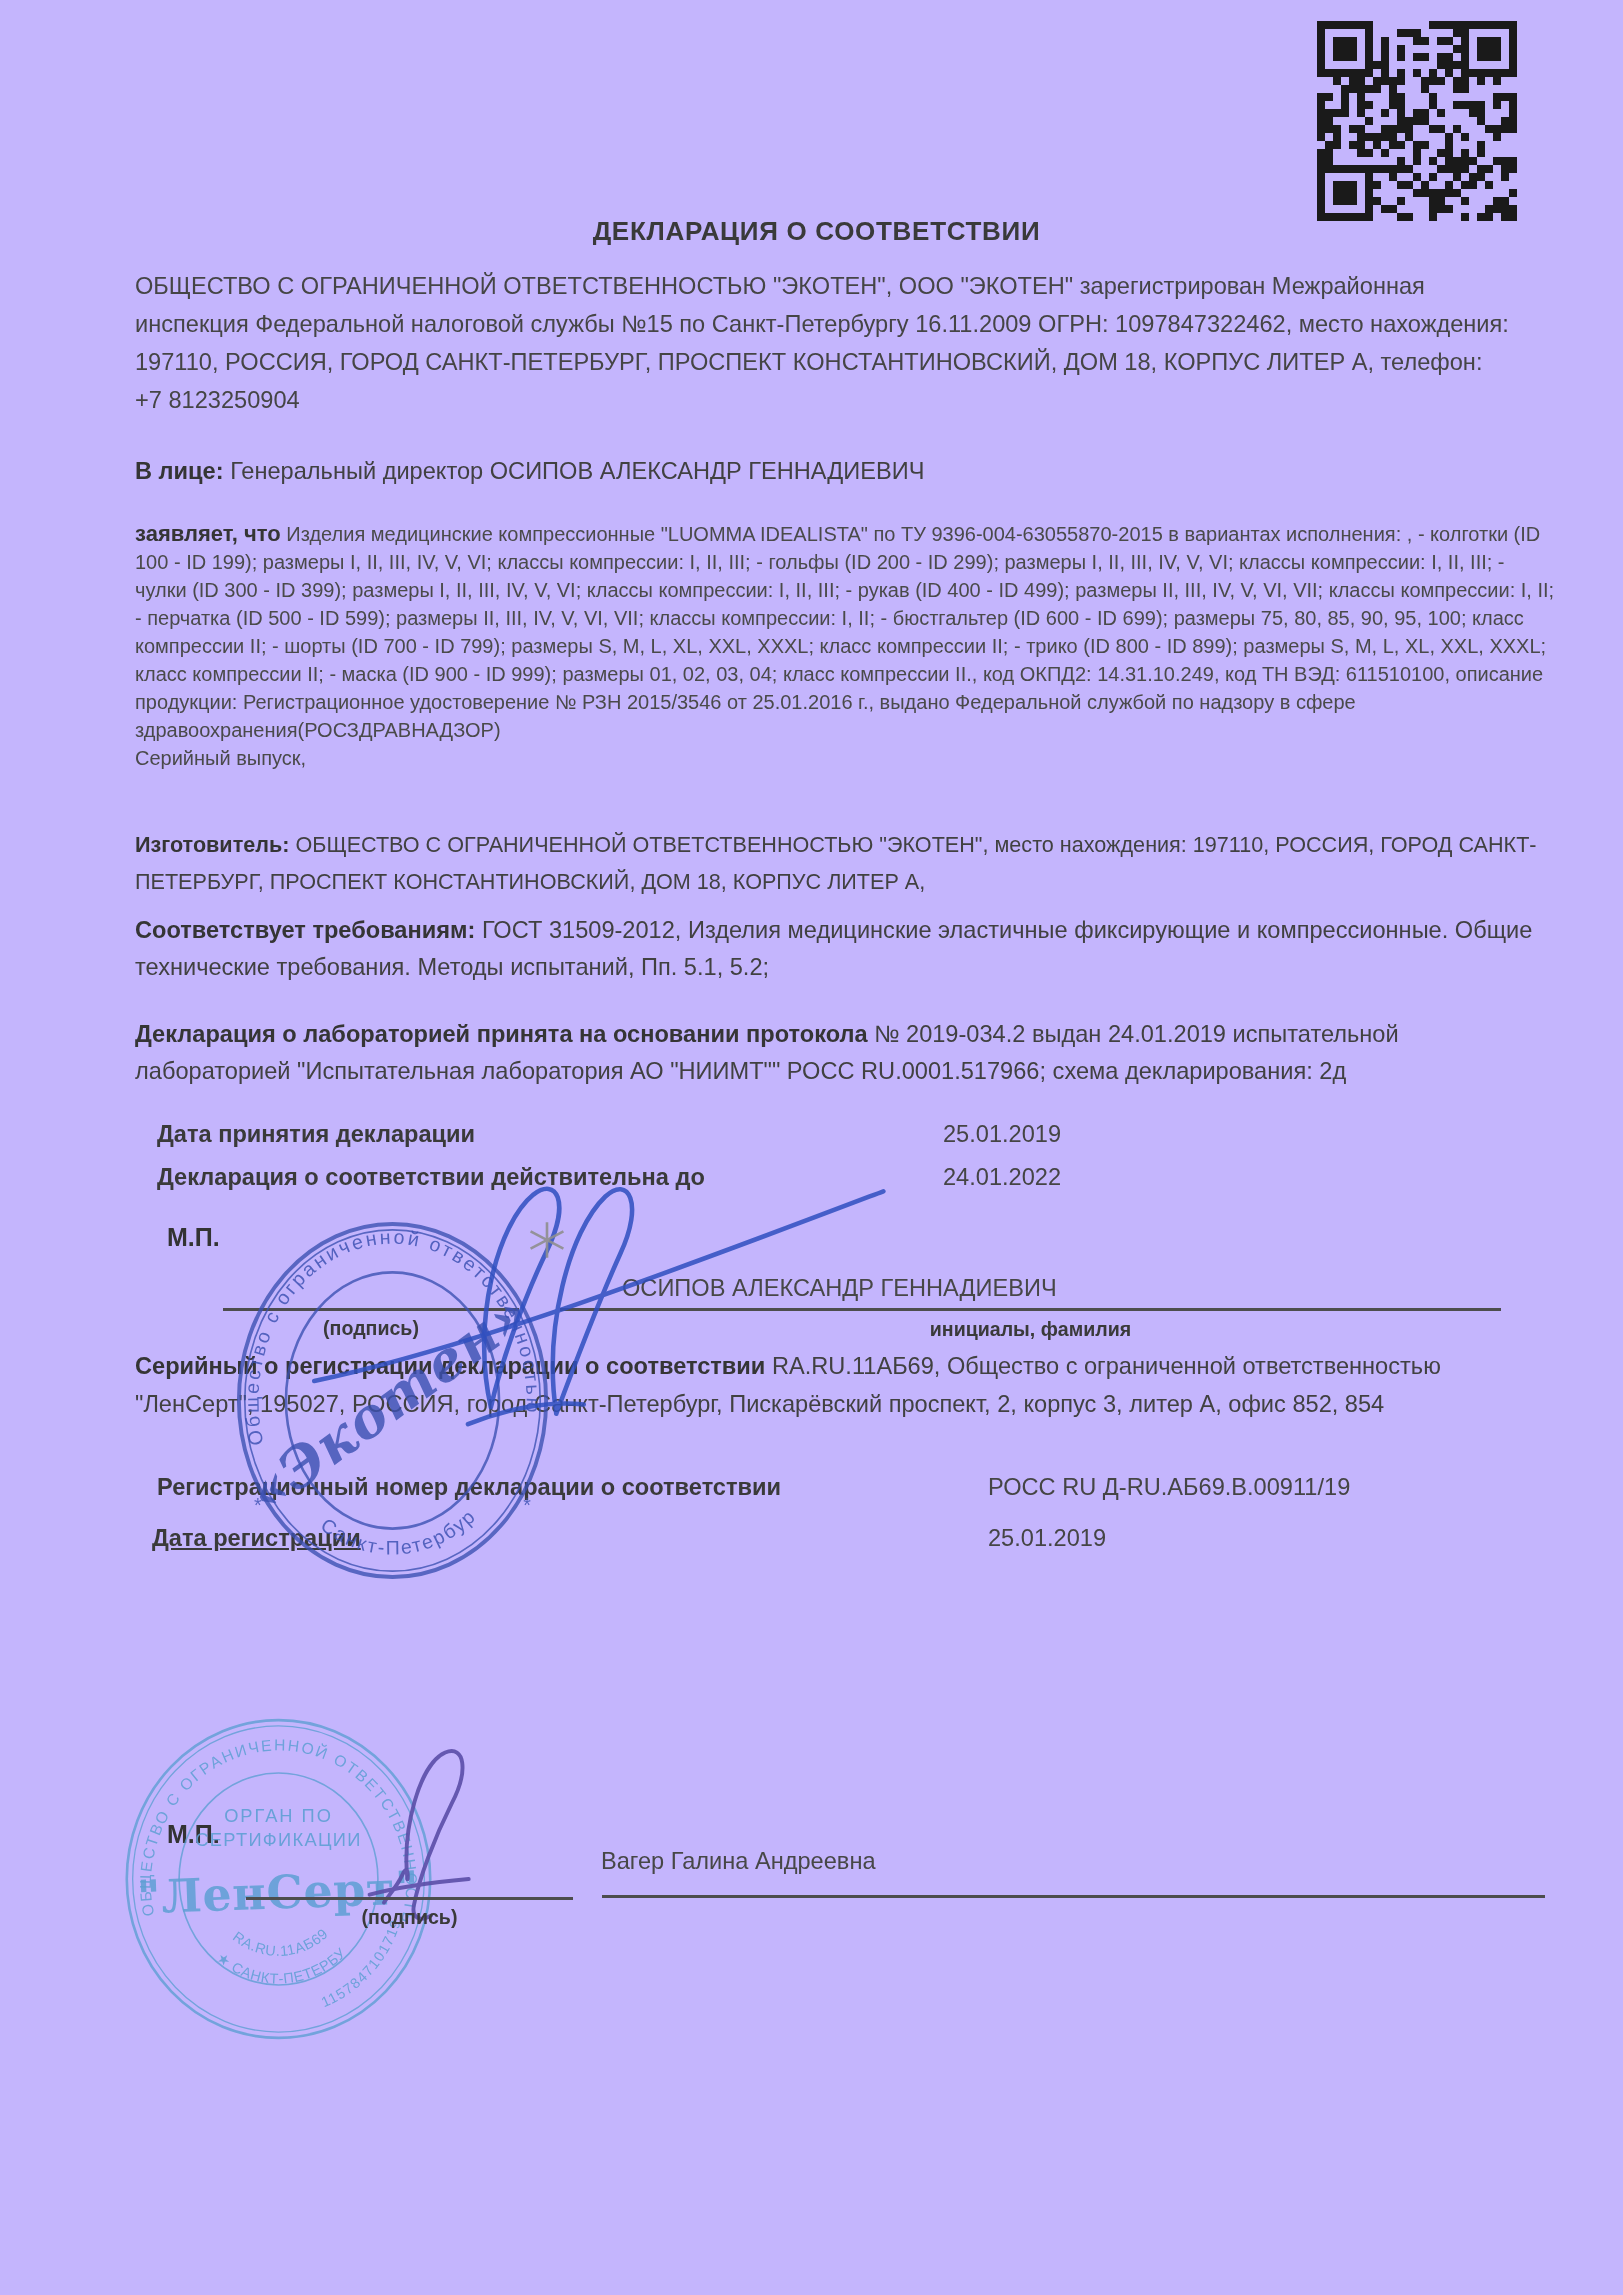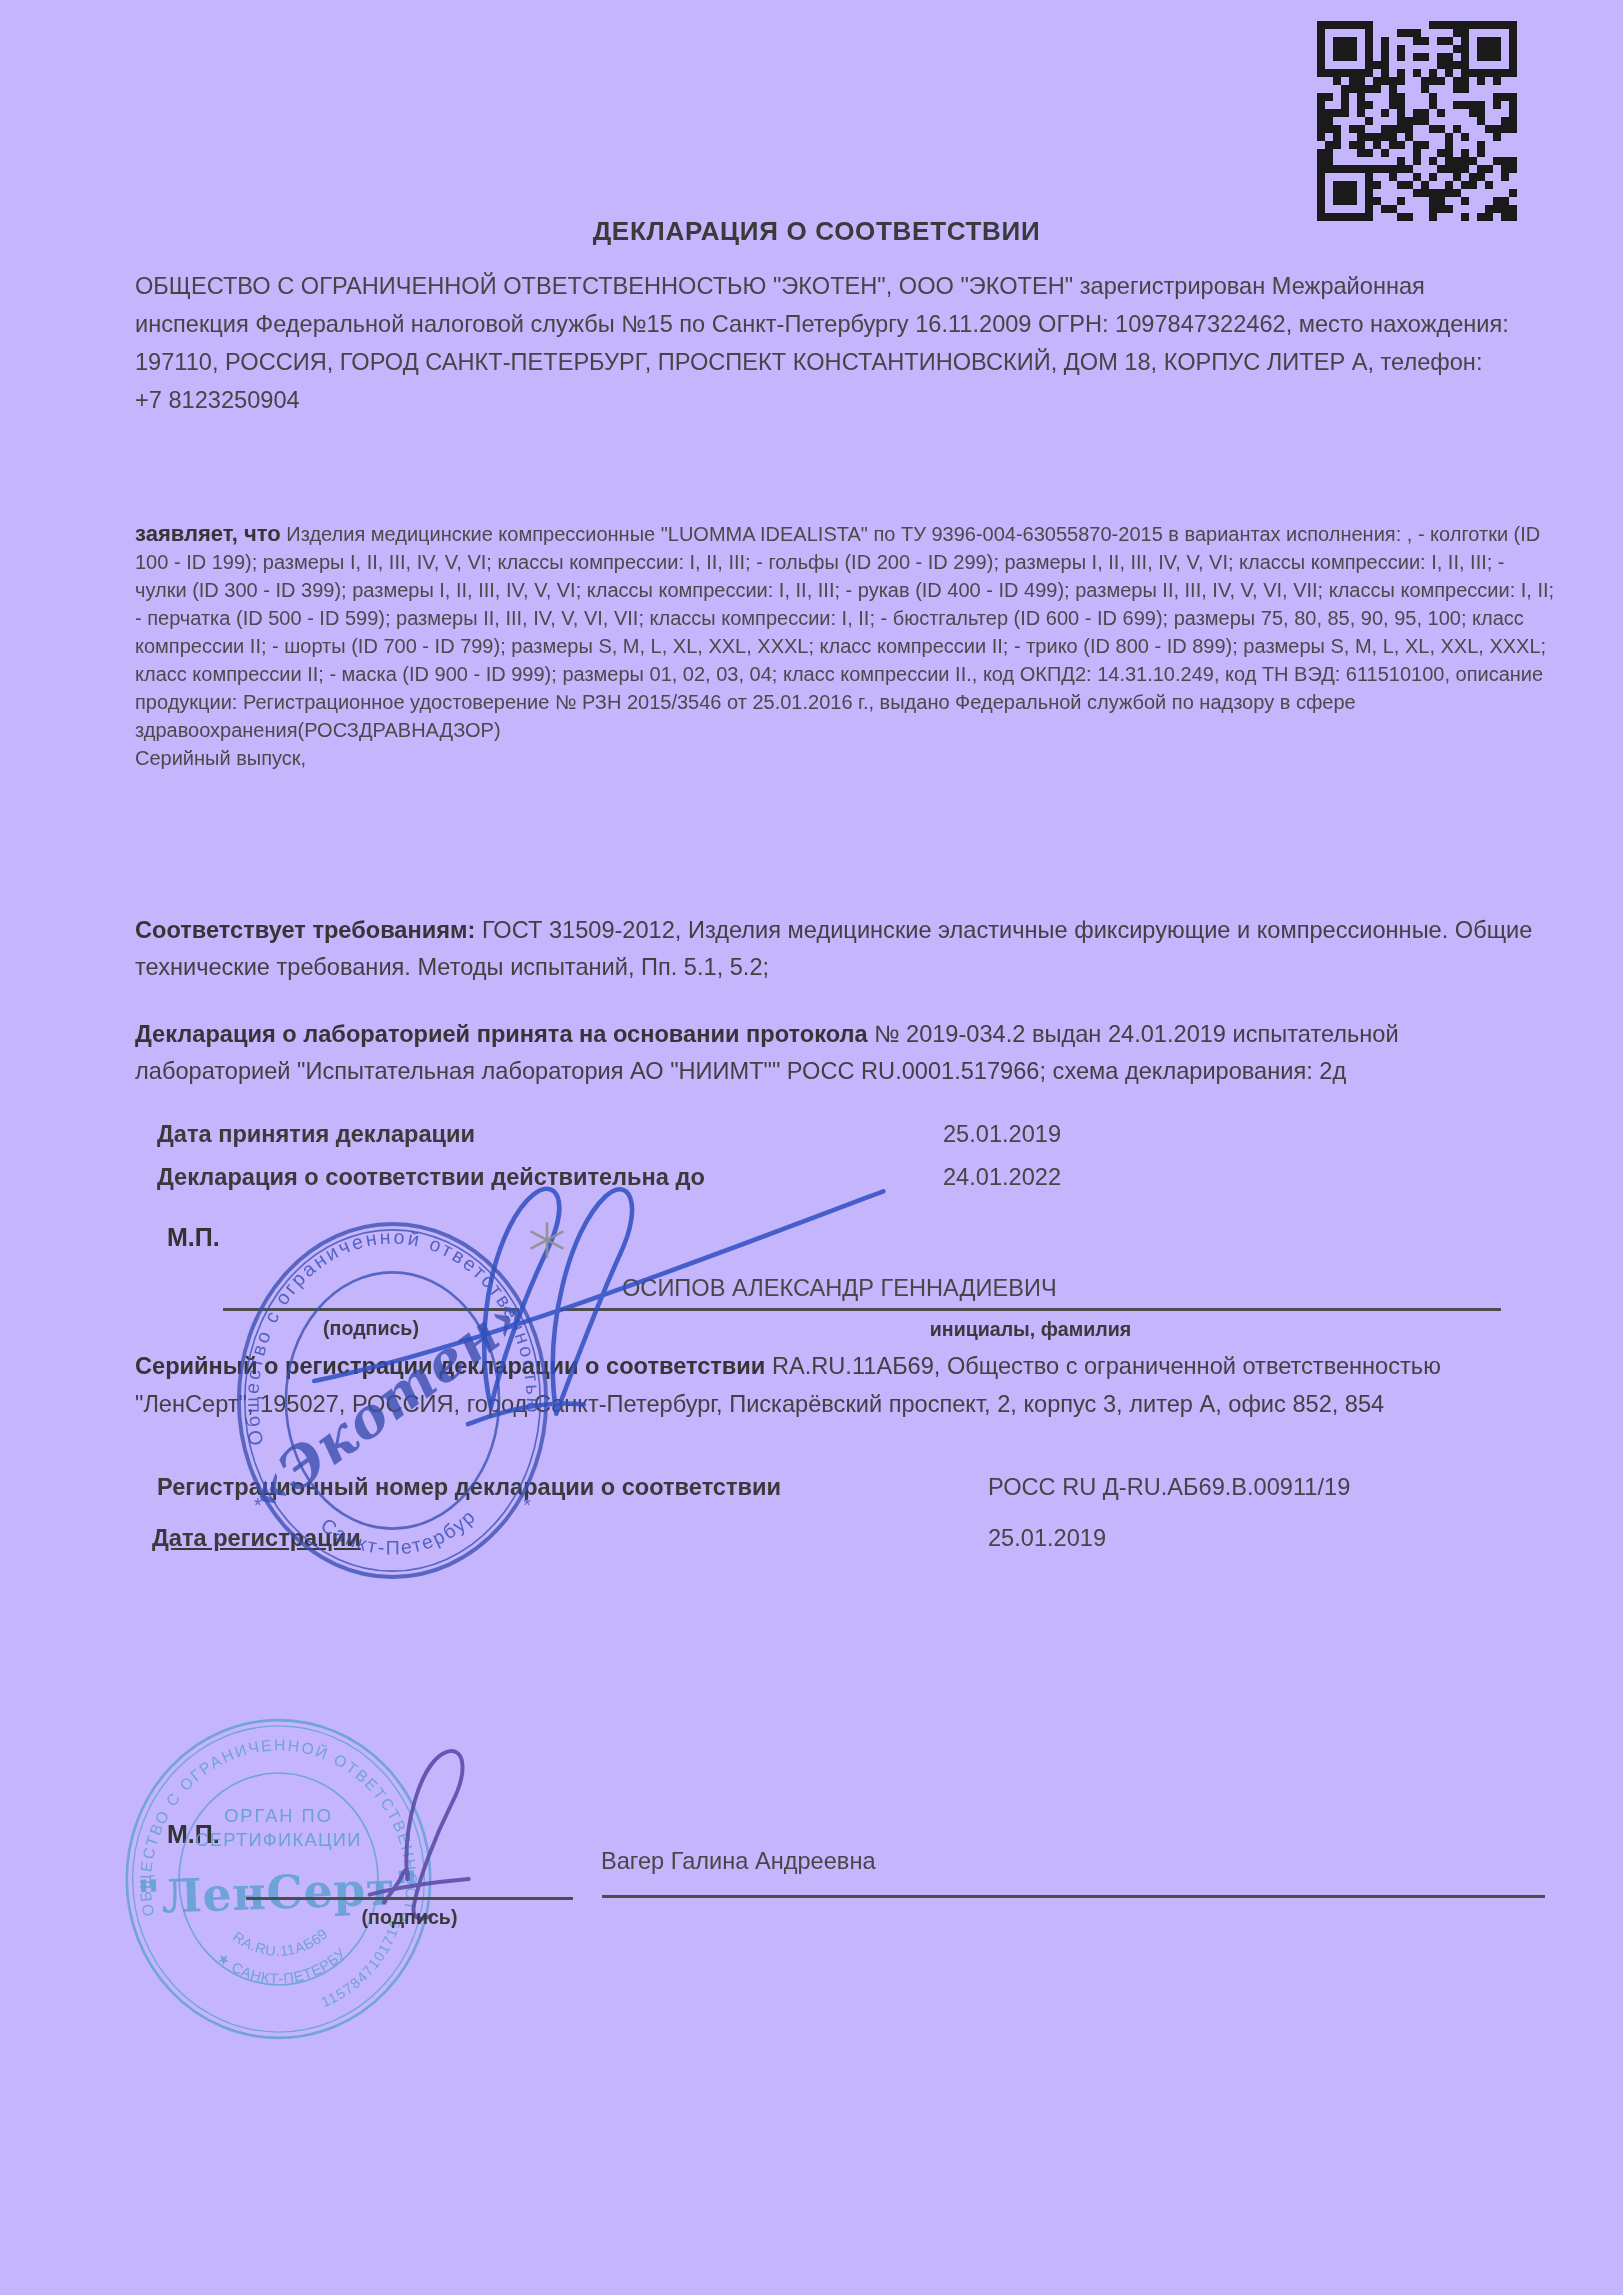--- a/index.html
+++ b/index.html
@@ -356,23 +356,25 @@
         <rect x="21" y="24" width="1" height="1" fill="#1a1a1a"></rect>
         <rect x="23" y="24" width="1" height="1" fill="#1a1a1a"></rect>
         <rect x="24" y="24" width="1" height="1" fill="#1a1a1a"></rect>
       </svg>
   </div>
 
   <div class="abs title">ДЕКЛАРАЦИЯ О СООТВЕТСТВИИ</div>
 
   <div class="abs para p1">ОБЩЕСТВО С ОГРАНИЧЕННОЙ ОТВЕТСТВЕННОСТЬЮ "ЭКОТЕН", ООО "ЭКОТЕН" зарегистрирован Межрайонная инспекция Федеральной налоговой службы №15 по Санкт-Петербургу 16.11.2009 ОГРН: 1097847322462, место нахождения: 197110, РОССИЯ, ГОРОД САНКТ-ПЕТЕРБУРГ, ПРОСПЕКТ КОНСТАНТИНОВСКИЙ, ДОМ 18, КОРПУС ЛИТЕР А, телефон: +7 8123250904</div>
 
+  <div class="abs inperson"><span class="b">В лице:</span> <span>Генеральный директор ОСИПОВ АЛЕКСАНДР ГЕННАДИЕВИЧ</span></div>
 
   <div class="abs dense"><span class="b lbl">заявляет, что</span> <span>Изделия медицинские компрессионные "LUOMMA IDEALISTA" по ТУ 9396-004-63055870-2015 в вариантах исполнения: , - колготки (ID 100 - ID 199); размеры I, II, III, IV, V, VI; классы компрессии: I, II, III; - гольфы (ID 200 - ID 299); размеры I, II, III, IV, V, VI; классы компрессии: I, II, III; - чулки (ID 300 - ID 399); размеры I, II, III, IV, V, VI; классы компрессии: I, II, III; - рукав (ID 400 - ID 499); размеры II, III, IV, V, VI, VII; классы компрессии: I, II; - перчатка (ID 500 - ID 599); размеры II, III, IV, V, VI, VII; классы компрессии: I, II; - бюстгальтер (ID 600 - ID 699); размеры 75, 80, 85, 90, 95, 100; класс компрессии II; - шорты (ID 700 - ID 799); размеры S, M, L, XL, XXL, XXXL; класс компрессии II; - трико (ID 800 - ID 899); размеры S, M, L, XL, XXL, XXXL; класс компрессии II; - маска (ID 900 - ID 999); размеры 01, 02, 03, 04; класс компрессии II., код ОКПД2: 14.31.10.249, код ТН ВЭД: 611510100, описание продукции: Регистрационное удостоверение № РЗН 2015/3546 от 25.01.2016 г., выдано Федеральной службой по надзору в сфере здравоохранения(РОСЗДРАВНАДЗОР)</span><br><span>Серийный выпуск,</span></div>
 
+  <div class="abs manu"><span class="b">Изготовитель:</span> <span>ОБЩЕСТВО С ОГРАНИЧЕННОЙ ОТВЕТСТВЕННОСТЬЮ "ЭКОТЕН", место нахождения: 197110, РОССИЯ, ГОРОД САНКТ-ПЕТЕРБУРГ, ПРОСПЕКТ КОНСТАНТИНОВСКИЙ, ДОМ 18, КОРПУС ЛИТЕР А,</span></div>
 
   <div class="abs comp"><span class="b">Соответствует требованиям:</span> <span>ГОСТ 31509-2012, Изделия медицинские эластичные фиксирующие и компрессионные. Общие технические требования. Методы испытаний, Пп. 5.1, 5.2;</span></div>
 
   <div class="abs basis"><span class="b">Декларация о лабораторией принята на основании протокола</span> <span>№ 2019-034.2 выдан 24.01.2019 испытательной лабораторией "Испытательная лаборатория АО "НИИМТ"" РОСС RU.0001.517966; схема декларирования: 2д</span></div>
 
   <div class="abs rowlbl" style="left:157px;top:1121px;">Дата принятия декларации</div>
   <div class="abs rowval" style="left:943px;top:1121px;">25.01.2019</div>
   <div class="abs rowlbl" style="left:157px;top:1164px;">Декларация о соответствии действительна до</div>
   <div class="abs rowval" style="left:943px;top:1164px;">24.01.2022</div>
 

